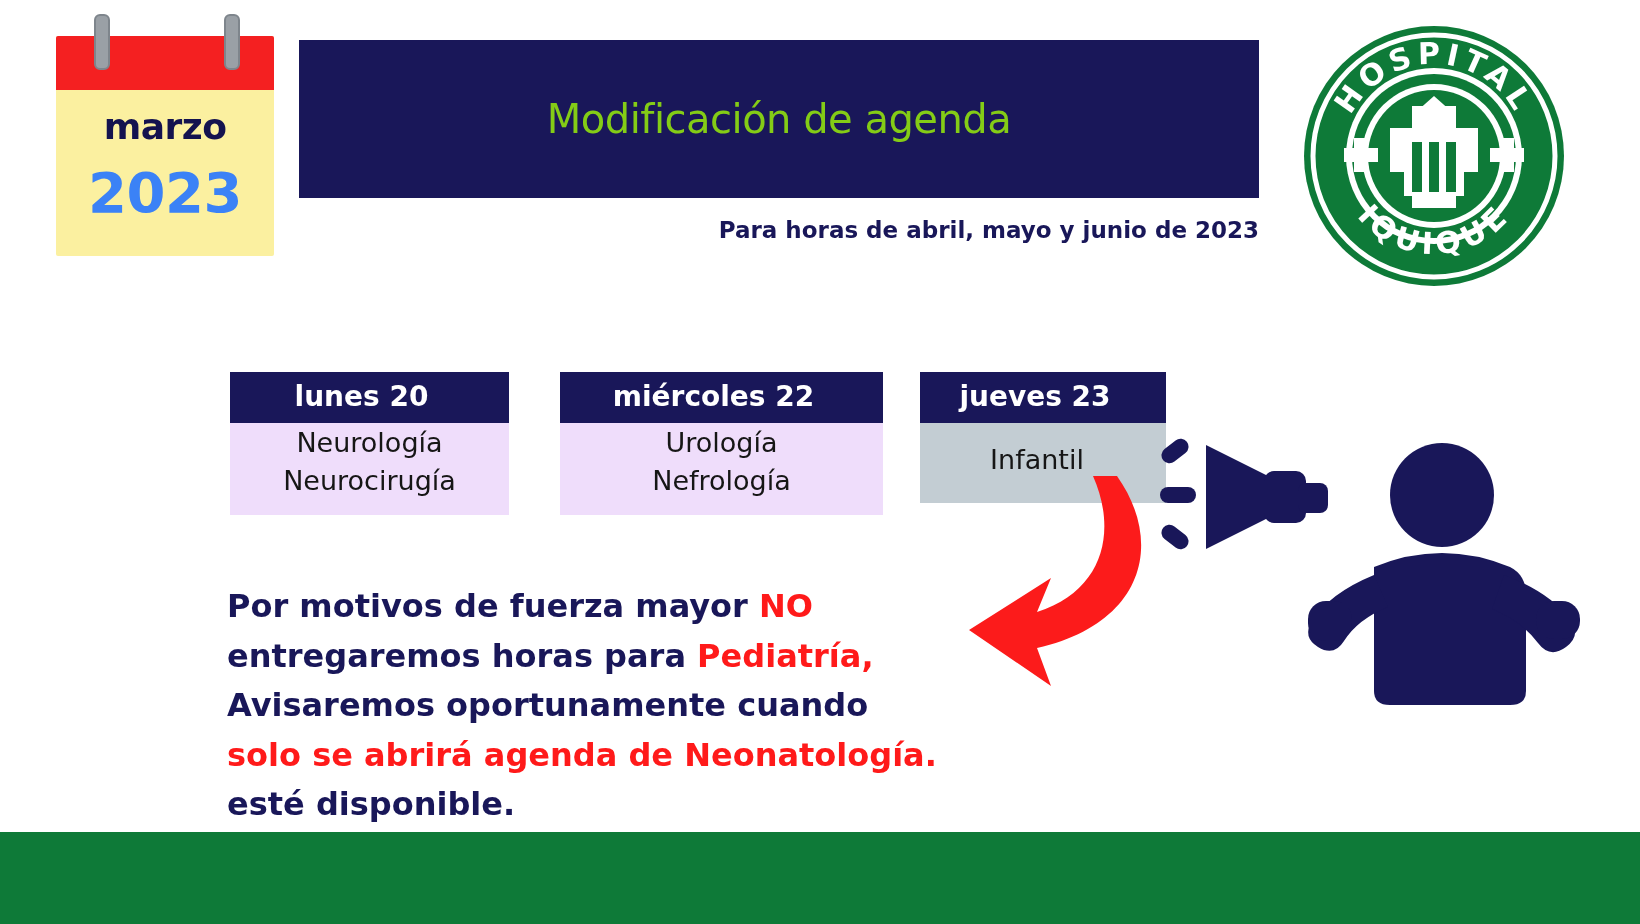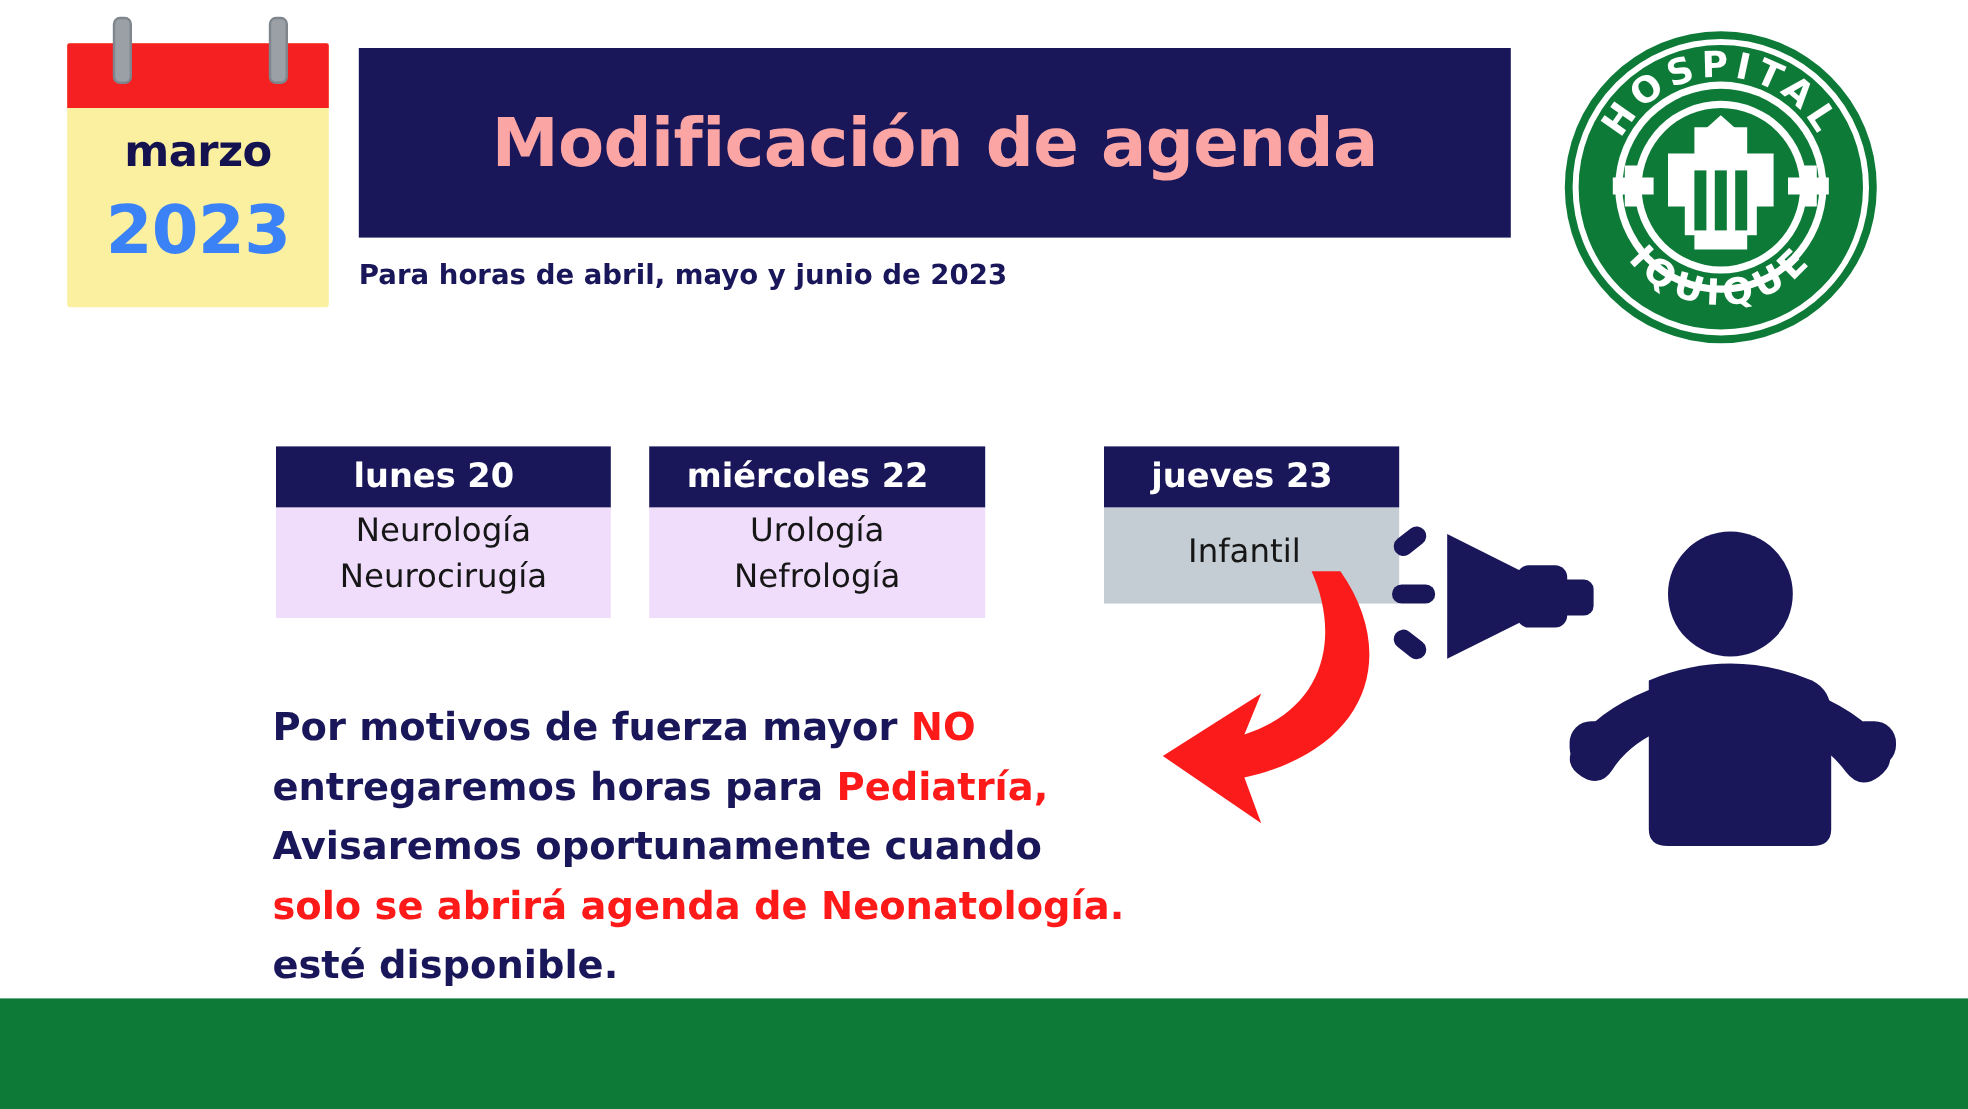--- a/index.html
+++ b/index.html
@@ -79,31 +79,31 @@
     left: 299px;
     top: 40px;
     width: 960px;
     height: 158px;
     background: #191759;
     display: flex;
     align-items: center;
     justify-content: center;
   }
   #title-bar .title-text {
-    color: #fca5a5;
-    font-size: 56px;
-    font-weight: bold;
+    color: #84cc16;
+    font-size: 40px;
+    font-weight: normal;
     letter-spacing: -0.5px;
   }
   #subtitle {
     position: absolute;
     left: 299px;
     top: 217px;
     width: 960px;
-    text-align: left;
+    text-align: right;
     color: #191759;
     font-size: 23px;
     font-weight: bold;
   }
 
   
   #logo {
     position: absolute;
     left: 1300px;
     top: 22px;
@@ -129,21 +129,21 @@
     color: #161616;
     font-size: 27px;
     text-align: center;
     padding: 1px 0 14px 0;
     line-height: 1.42;
   }
   .day-card.grey .day-body {
     background: #c3cdd3;
   }
   #card-1 { left: 230px; width: 279px; }
-  #card-2 { left: 541px; width: 280px; }
+  #card-2 { left: 560px; width: 323px; }
   #card-3 { left: 920px; width: 246px; }
   #card-3 .day-body { padding: 18px 12px 24px 0; }
 
   
   #message {
     position: absolute;
     left: 227px;
     top: 582px;
     width: 810px;
     font-size: 32px;

